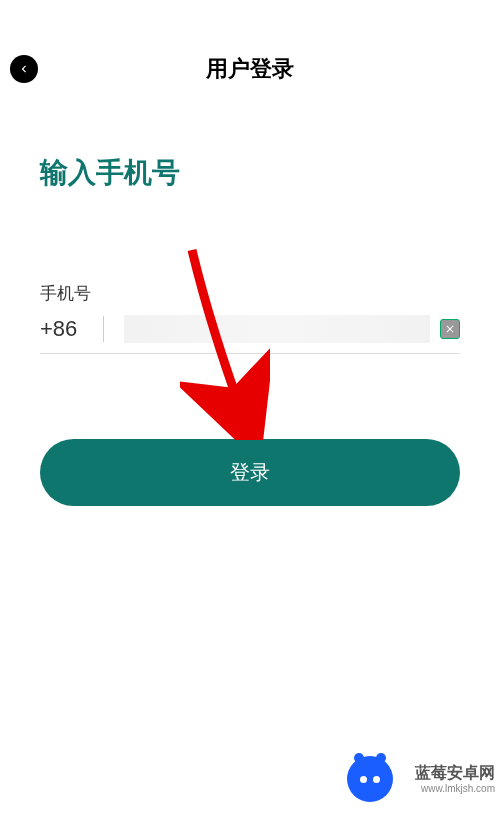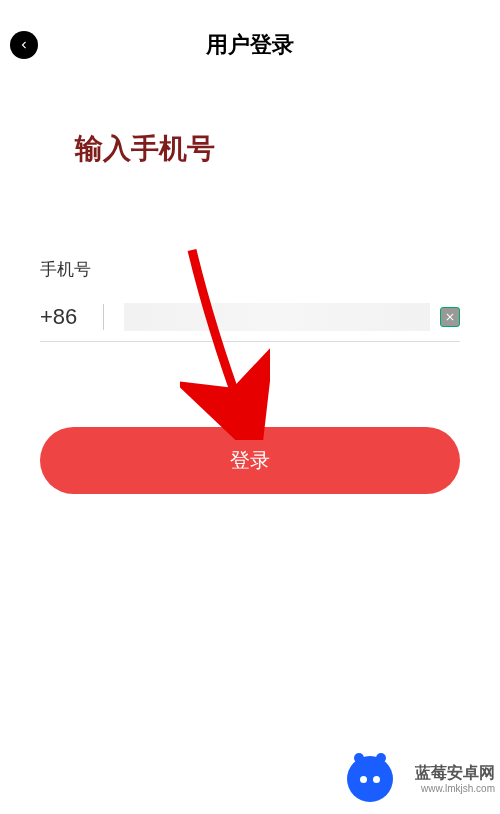--- a/index.html
+++ b/index.html
@@ -13,20 +13,21 @@
       background: #ffffff;
       font-family: -apple-system, BlinkMacSystemFont, "Segoe UI", "PingFang SC", "Microsoft YaHei", sans-serif;
       position: relative;
       overflow: hidden;
     }
     .header {
       display: flex;
       align-items: center;
       padding: 30px 10px 20px 10px;
       position: relative;
+      margin-top: 24px;
     }
     .back-button {
       width: 28px;
       height: 28px;
       background: #000;
       border-radius: 50%;
       display: flex;
       align-items: center;
       justify-content: center;
       cursor: pointer;
@@ -44,28 +45,27 @@
       font-size: 22px;
       font-weight: 700;
       color: #000;
     }
     .content {
       padding: 50px 40px 0 40px;
     }
     .page-heading {
       font-size: 28px;
       font-weight: 600;
-      color: #7f1d1d;
+      color: #0f766e;
       margin-bottom: 90px;
-      margin-left: 35px;
     }
     .field-label {
       font-size: 17px;
       color: #333;
-      margin-bottom: 22px;
+      margin-bottom: 10px;
     }
     .phone-input-row {
       display: flex;
       align-items: center;
       border-bottom: 1px solid #ddd;
       padding-bottom: 10px;
       position: relative;
     }
     .country-code {
       font-size: 22px;
@@ -99,21 +99,21 @@
       border: 1px solid #0a6;
     }
     .clear-button svg {
       width: 12px;
       height: 12px;
       fill: #fff;
     }
     .login-button {
       width: 100%;
       margin-top: 85px;
-      background: #ef4444;
+      background: #0f766e;
       color: #fff;
       font-size: 20px;
       font-weight: 500;
       border: none;
       border-radius: 40px;
       padding: 20px 0;
       cursor: pointer;
     }
     .arrow-annotation {
       position: absolute;

